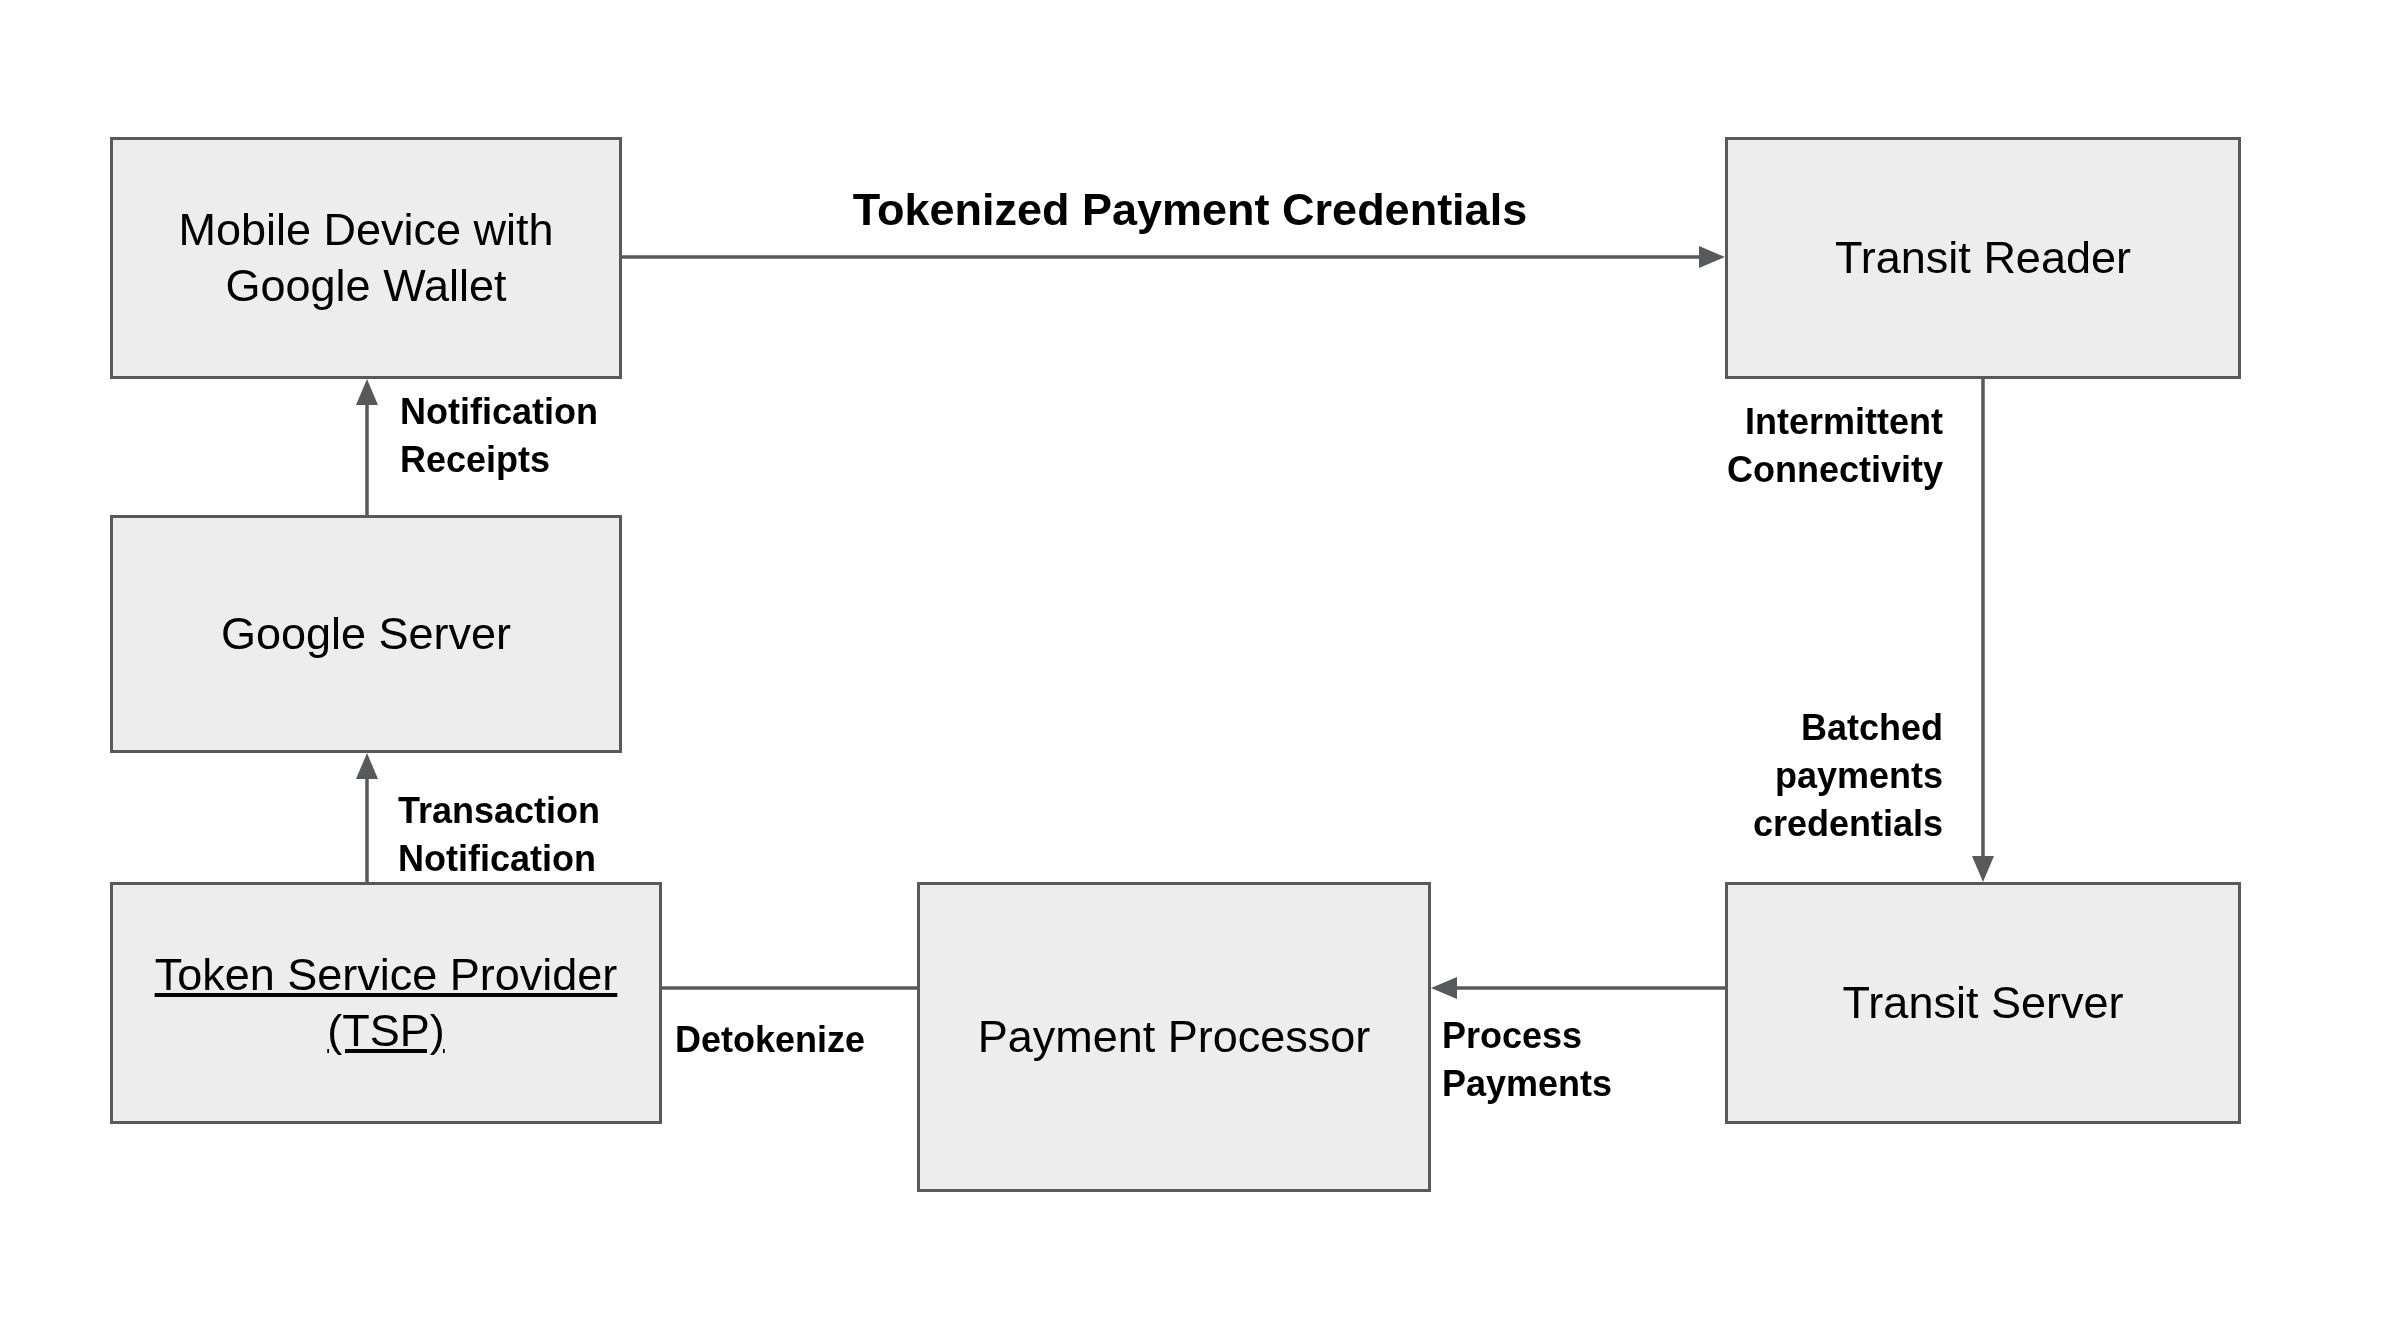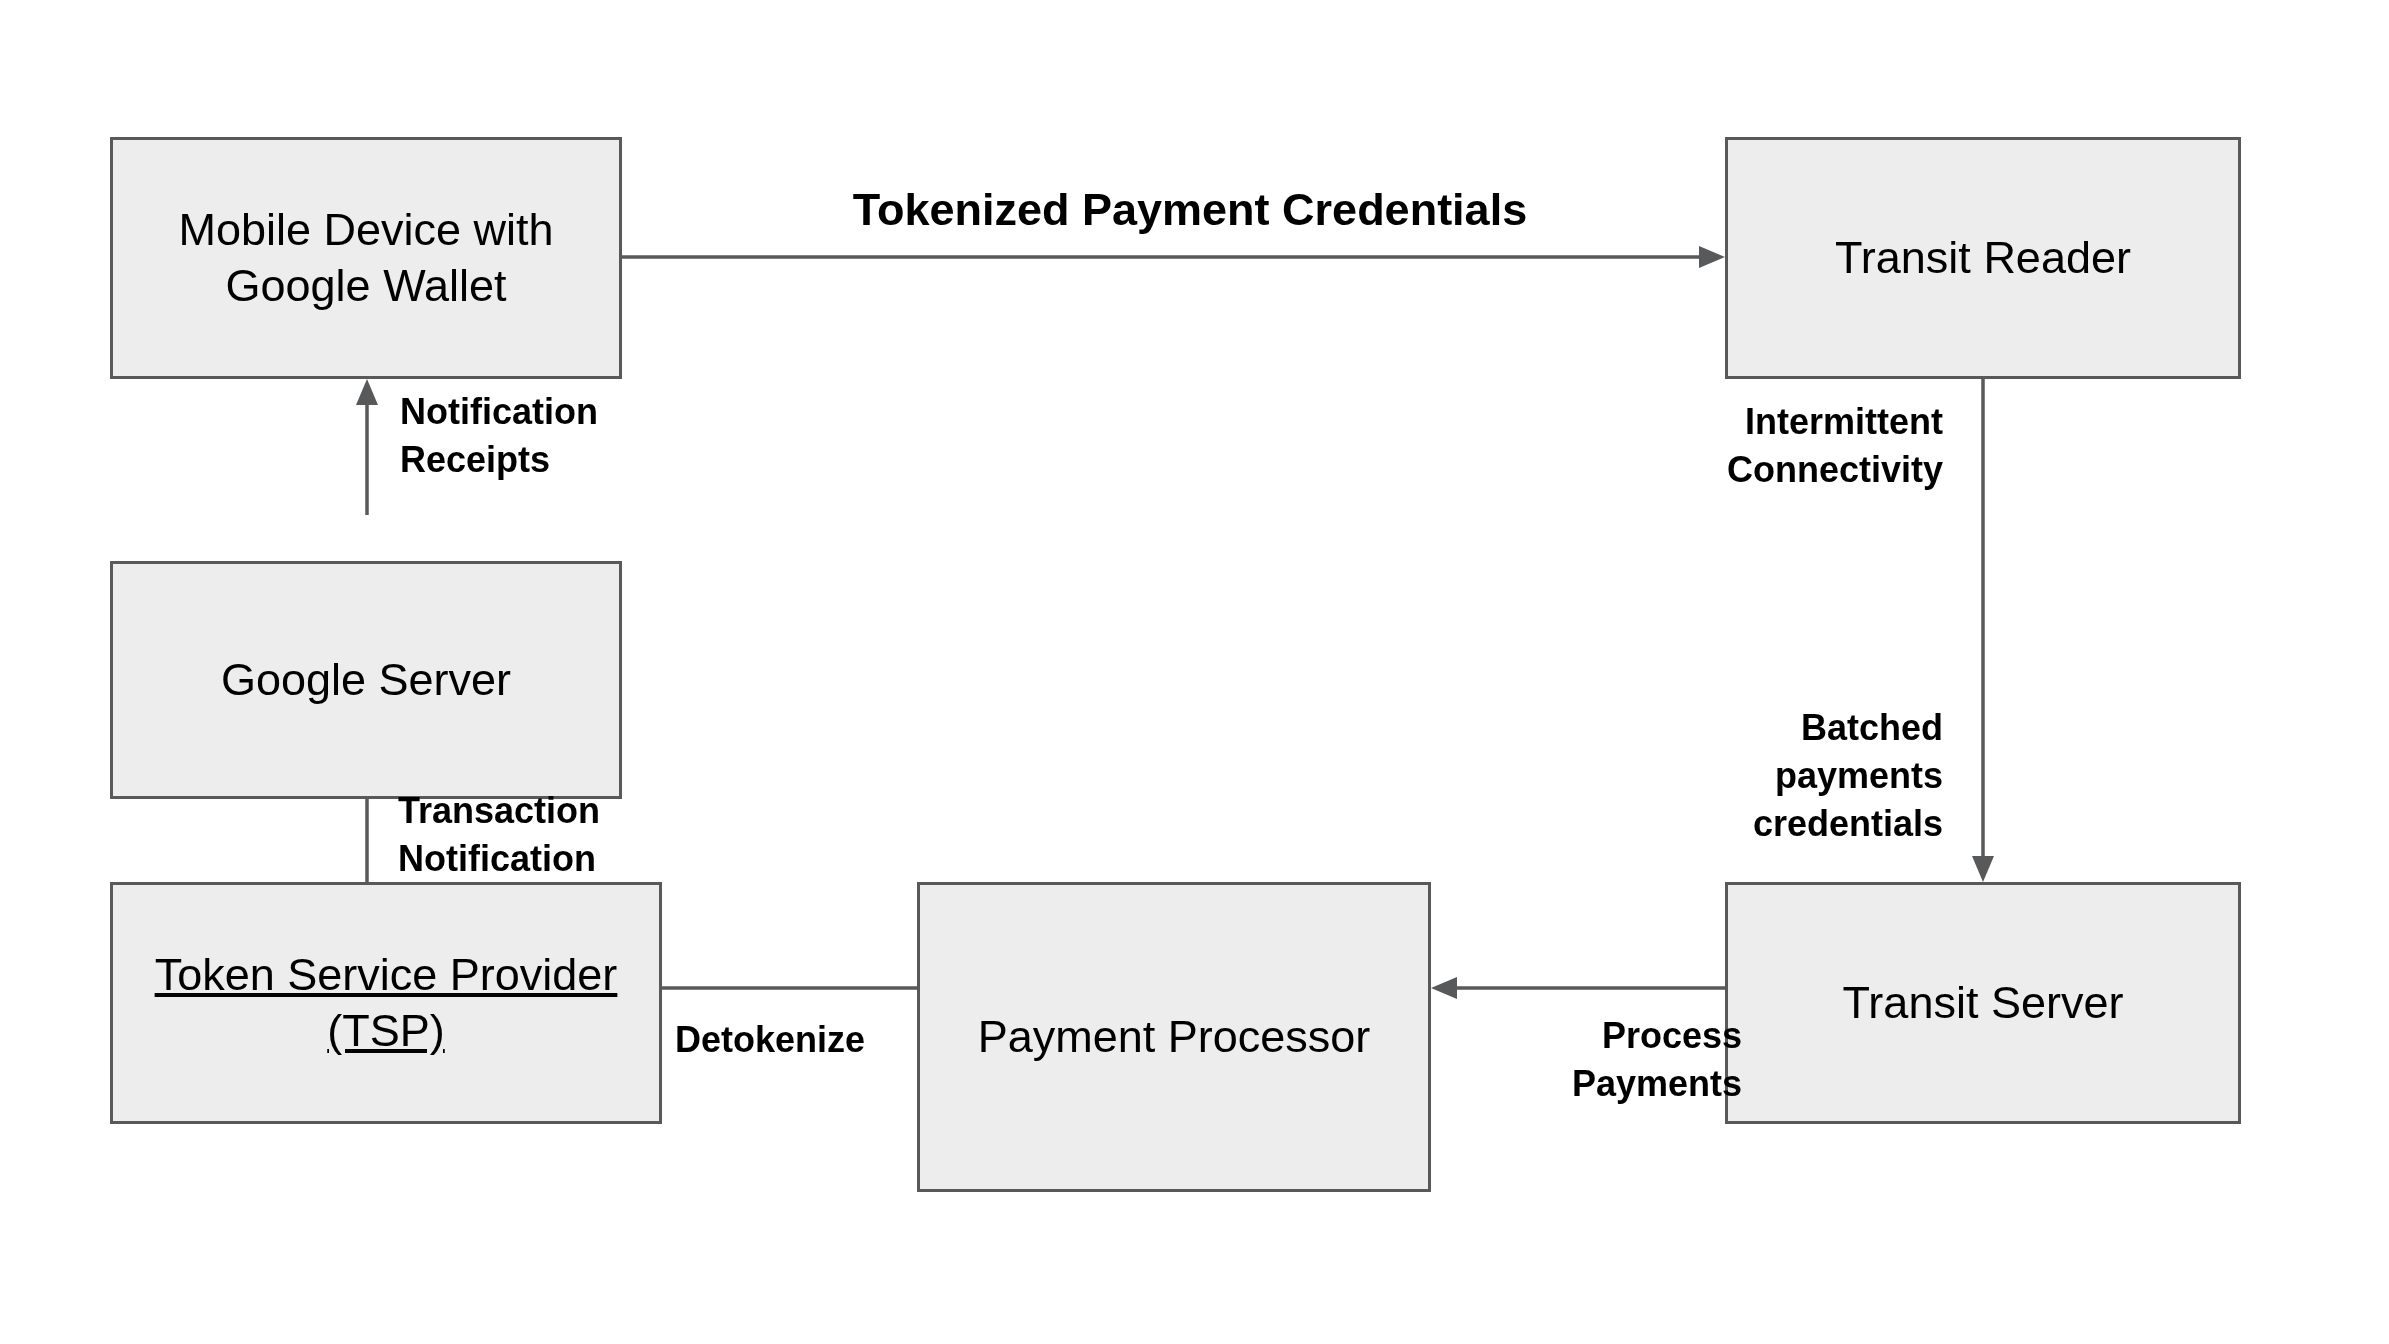--- a/index.html
+++ b/index.html
@@ -33,21 +33,21 @@
     align-items:center;
     justify-content:center;
     text-align:center;
     font-size:45px;
     line-height:1.25;
     color:var(--text);
     padding:0 38px;
   }
   .node-mobile   {left:110px;  top:137px; width:512px; height:242px;}
   .node-reader   {left:1725px; top:137px; width:516px; height:242px;}
-  .node-google   {left:110px;  top:515px; width:512px; height:238px;margin-top:46px;}
+  .node-google   {left:110px;  top:515px; width:512px; height:238px;}
   .node-tsp      {left:110px;  top:882px; width:552px; height:242px;text-decoration:underline;}
   .node-processor{left:917px;  top:882px; width:514px; height:310px;}
   .node-server   {left:1725px; top:882px; width:516px; height:242px;}
   .edge-label{
     position:absolute;
     font-weight:bold;
     color:var(--text);
     font-size:36px;
     line-height:1.33;
     white-space:pre-line;
@@ -55,21 +55,21 @@
   .label-tokenized{
     left:690px; top:184px; width:1000px;
     text-align:center;
     font-size:45px;
     line-height:1.15;
   }
   .label-receipts   {left:400px; top:388px; text-align:left;}
   .label-transaction{left:398px; top:763px; text-align:left;margin-top:24px;}
   .label-intermittent{right:446px; top:398px; text-align:right;}
   .label-batched    {right:446px; top:704px; text-align:right;}
-  .label-process    {left:1442px; top:1012px; width:300px; text-align:right;}
+  .label-process    {left:1442px; top:1012px; width:300px; text-align:left;}
   .label-detokenize {left:620px;  top:1016px; width:300px; text-align:center;}
 </style>
 </head>
 <body>
 
 <div class="canvas">
 
   <svg class="connectors" viewBox="0 0 2389 1344" xmlns="http://www.w3.org/2000/svg" aria-hidden="true">
     <g stroke="#58595b" stroke-width="3.5" fill="none">
 

